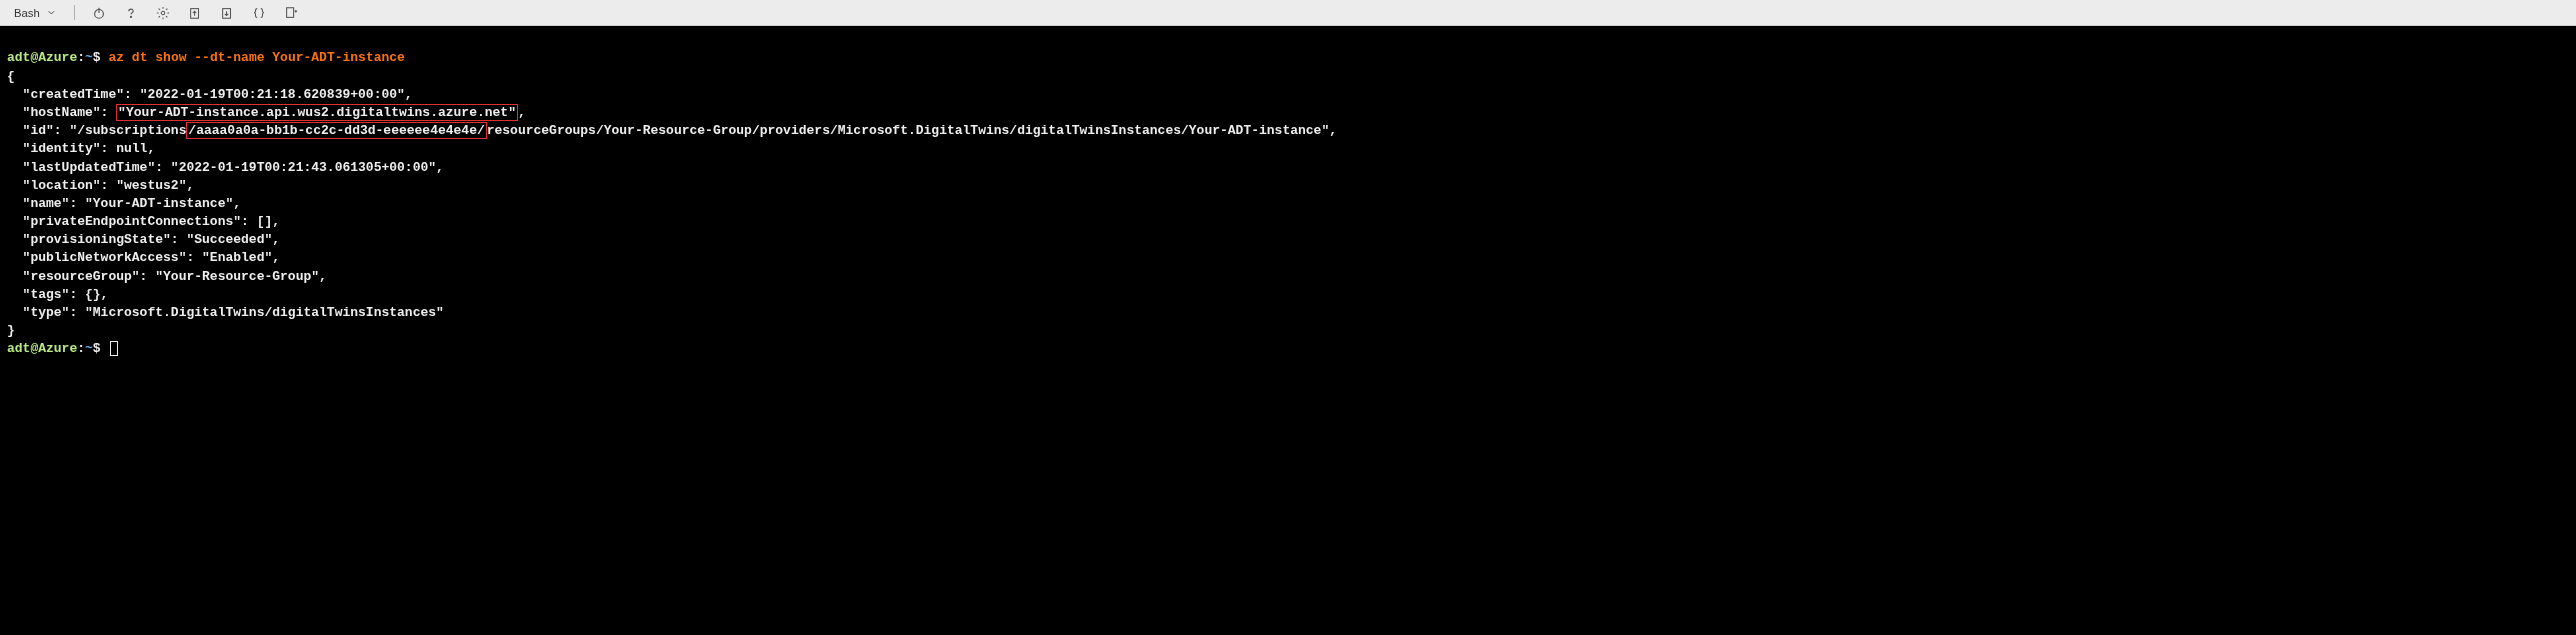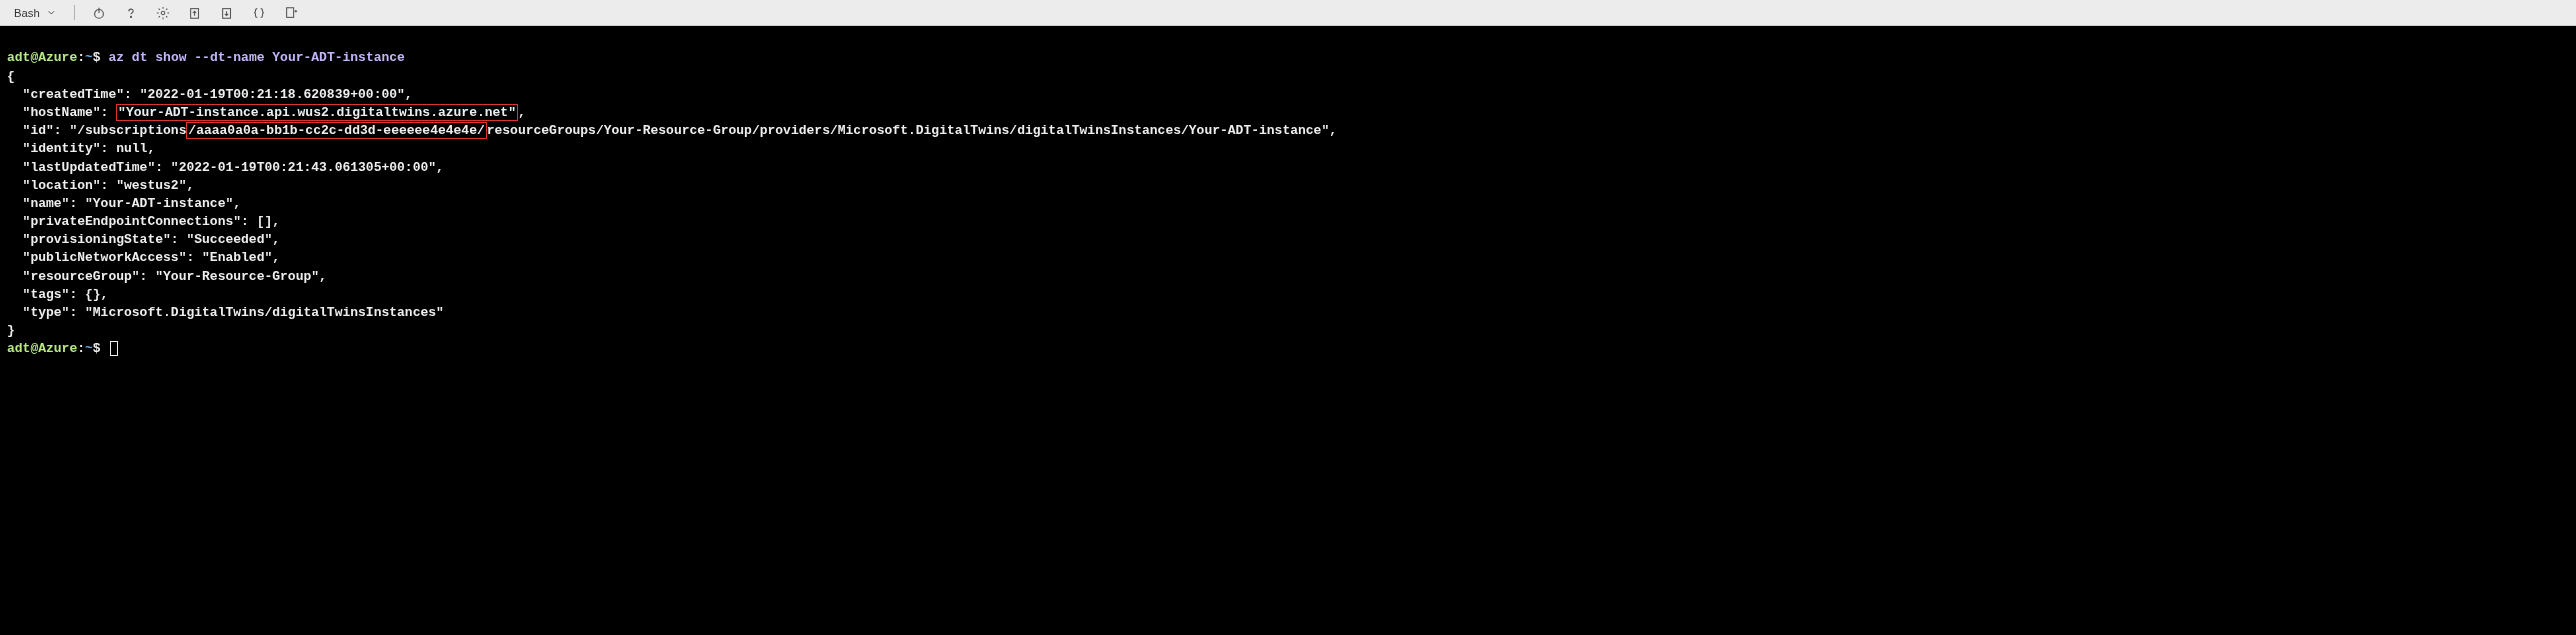--- a/index.html
+++ b/index.html
@@ -58,21 +58,21 @@
       background: #000;
       padding: 5.2px 7px;
       line-height: 1.4;
       white-space: pre;
       font-weight: 600;
     }
     .user { color: #b8e986; margin-top: 16px; }
     .colon { color: #eee; }
     .path { color: #5ca7df; }
     .dollar { color: #eee; }
-    .cmd { color: #c4b5fd; text-align: right; }
+    .cmd { color: #f97316; text-align: right; }
     .output { color: #eee; }
     .hl {
       border: 1.7px solid #e03131;
       padding: 0 0.9px;
       display: inline;
     }
     .cursor {
       display: inline-block;
       width: 7.8px;
       height: 15px;

